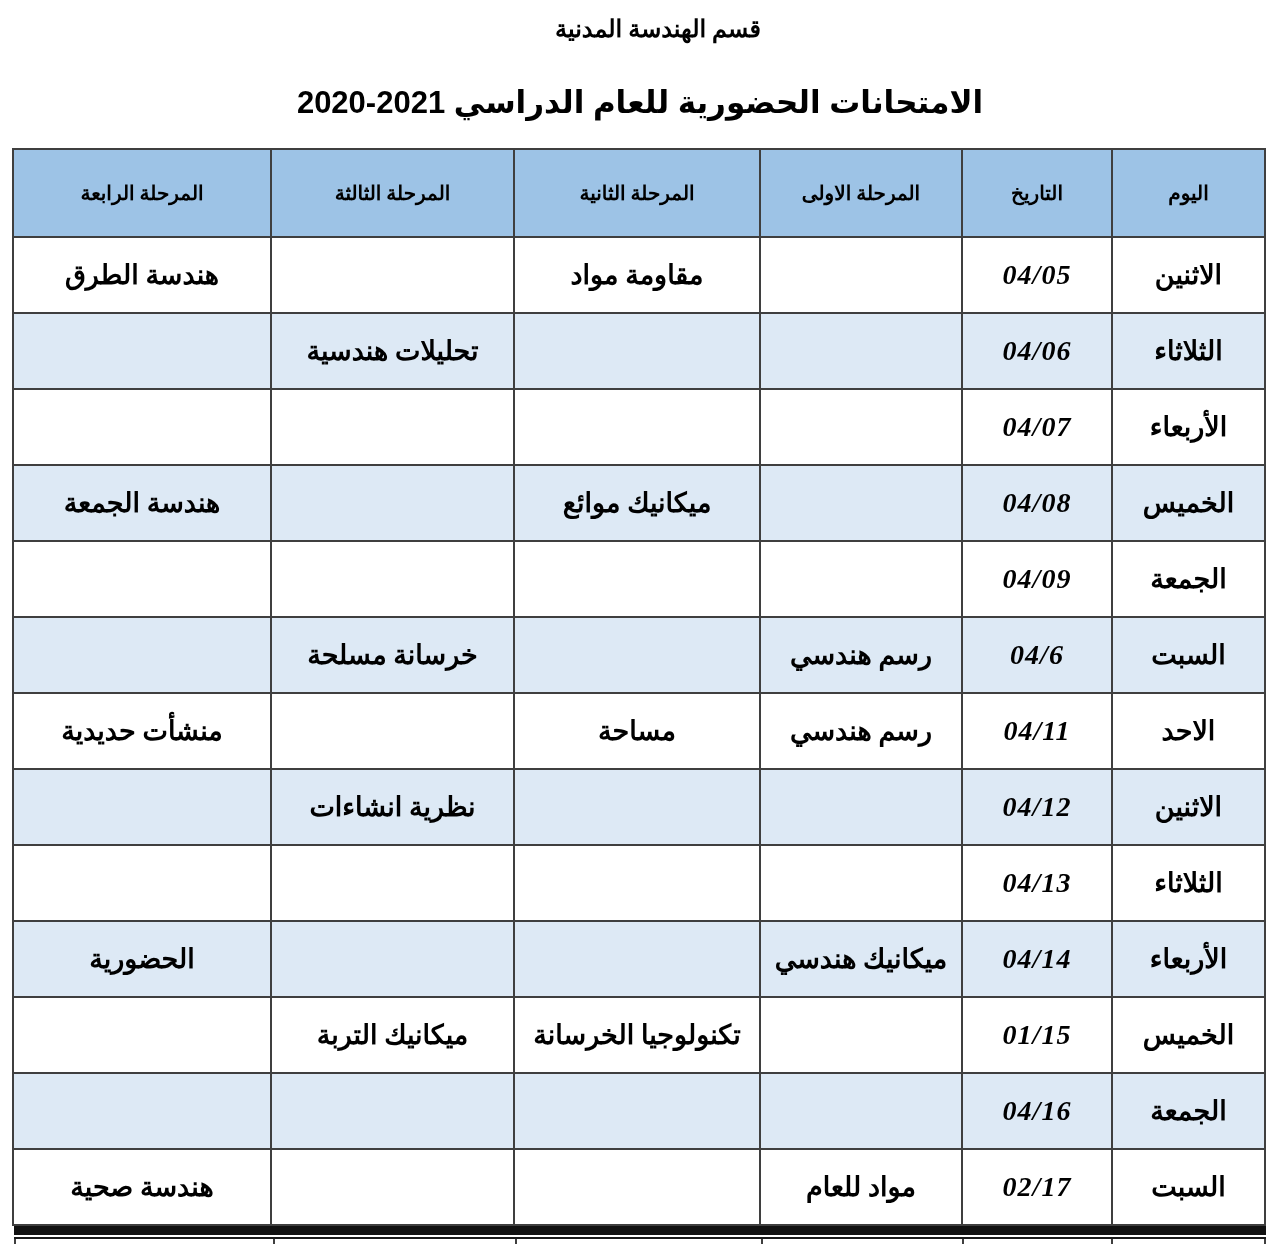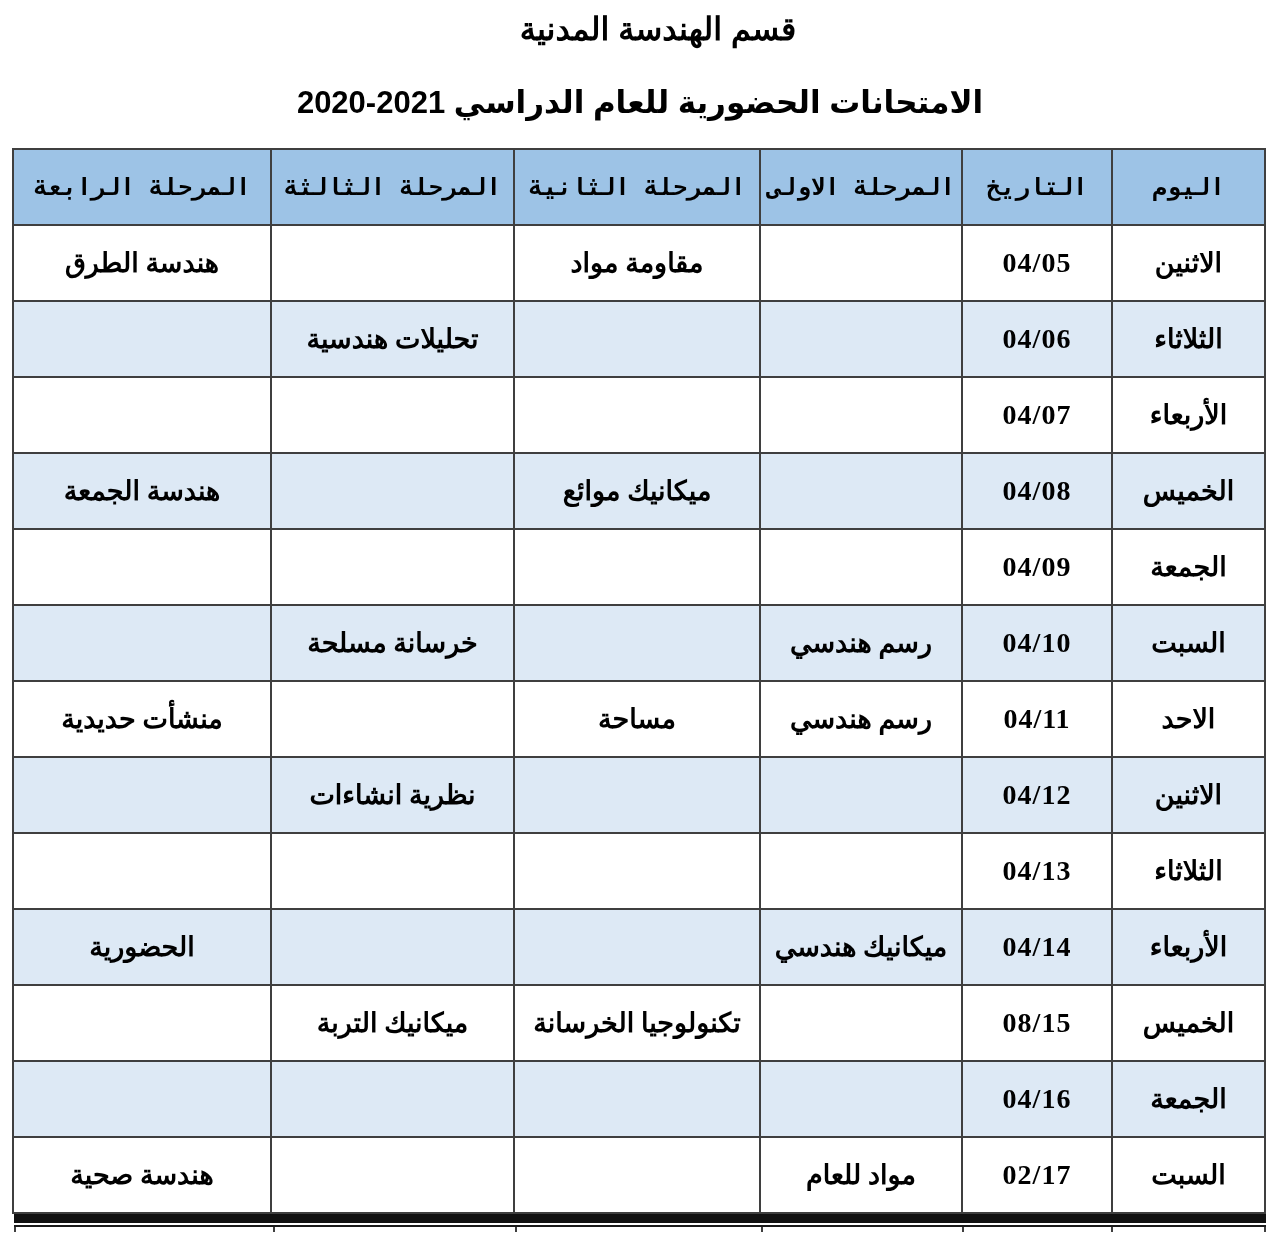--- a/index.html
+++ b/index.html
@@ -10,48 +10,48 @@
     --text:#000000;
   }
   *{box-sizing:border-box;}
   body{margin:0;background:#ffffff;}
   .page{
     width:1280px;height:1256px;background:#ffffff;overflow:hidden;
     font-family:"Liberation Sans","DejaVu Sans",sans-serif;color:var(--text);
   }
   .titles{text-align:center;direction:rtl;}
   .title1{
-    margin:0;padding-top:10px;font-size:32px;line-height:38px;font-weight:bold;
-    font-family:Liberation Sans, sans-serif;
+    margin:0;padding-top:10px;font-size:24px;line-height:38px;font-weight:bold;
+    font-family:Liberation Serif, serif;
     padding-left:36px;
   }
   .title2{
     margin:36px 0 0 0;font-size:31px;line-height:38px;font-weight:bold;
     font-family:"Liberation Sans","DejaVu Sans",sans-serif;
   }
   table.exam{
     border-collapse:collapse;table-layout:fixed;direction:rtl;
     width:1252px;margin:26px 14px 0 14px;
   }
   table.exam th, table.exam td{
     border:2px solid var(--border);
     text-align:center;vertical-align:middle;
     font-weight:bold;color:var(--text);
     padding:0 4px;overflow:hidden;
   }
   table.exam thead th{
-    height:76px;background:var(--header-bg);font-size:24px;
-    font-family:Liberation Mono, monospace;
+    height:88px;background:var(--header-bg);font-size:20px;
+    font-family:Liberation Serif, serif;
   }
   table.exam tbody td{
     height:76px;font-size:27px;background:#ffffff;
     font-family:"Liberation Serif","DejaVu Serif",serif;
   }
   table.exam tbody tr.shaded td{background:var(--stripe-bg);}
-  table.exam td.date-cell{font-size:28px;letter-spacing:1px;}
+  table.exam td.date-cell{font-size:28px;letter-spacing:1px;font-style:italic;}
   
   .cut{width:1252px;margin:0 14px;}
   .cut-band{height:9px;background:var(--band);}
   .cut-gap{height:2px;background:#ffffff;}
   .cut-line{height:2px;background:#1a1a1a;}
   .cut-sliver{
     height:5px;display:flex;direction:rtl;background:#ffffff;
     border-right:2px solid var(--border);border-left:2px solid var(--border);
   }
   .cut-sliver .c{height:100%;border-left:2px solid var(--border);}
@@ -122,21 +122,21 @@
         <tr>
           <td>الجمعة</td>
           <td class="date-cell">04/09</td>
           <td></td>
           <td></td>
           <td></td>
           <td></td>
         </tr>
         <tr class="shaded">
           <td>السبت</td>
-          <td class="date-cell">04/10</td>
+          <td class="date-cell">04/6</td>
           <td>رسم هندسي</td>
           <td></td>
           <td>خرسانة مسلحة</td>
           <td></td>
         </tr>
         <tr>
           <td>الاحد</td>
           <td class="date-cell">04/11</td>
           <td>رسم هندسي</td>
           <td>مساحة</td>
@@ -162,21 +162,21 @@
         <tr class="shaded">
           <td>الأربعاء</td>
           <td class="date-cell">04/14</td>
           <td>ميكانيك هندسي</td>
           <td></td>
           <td></td>
           <td>الحضورية</td>
         </tr>
         <tr>
           <td>الخميس</td>
-          <td class="date-cell">08/15</td>
+          <td class="date-cell">01/15</td>
           <td></td>
           <td>تكنولوجيا الخرسانة</td>
           <td>ميكانيك التربة</td>
           <td></td>
         </tr>
         <tr class="shaded">
           <td>الجمعة</td>
           <td class="date-cell">04/16</td>
           <td></td>
           <td></td>

